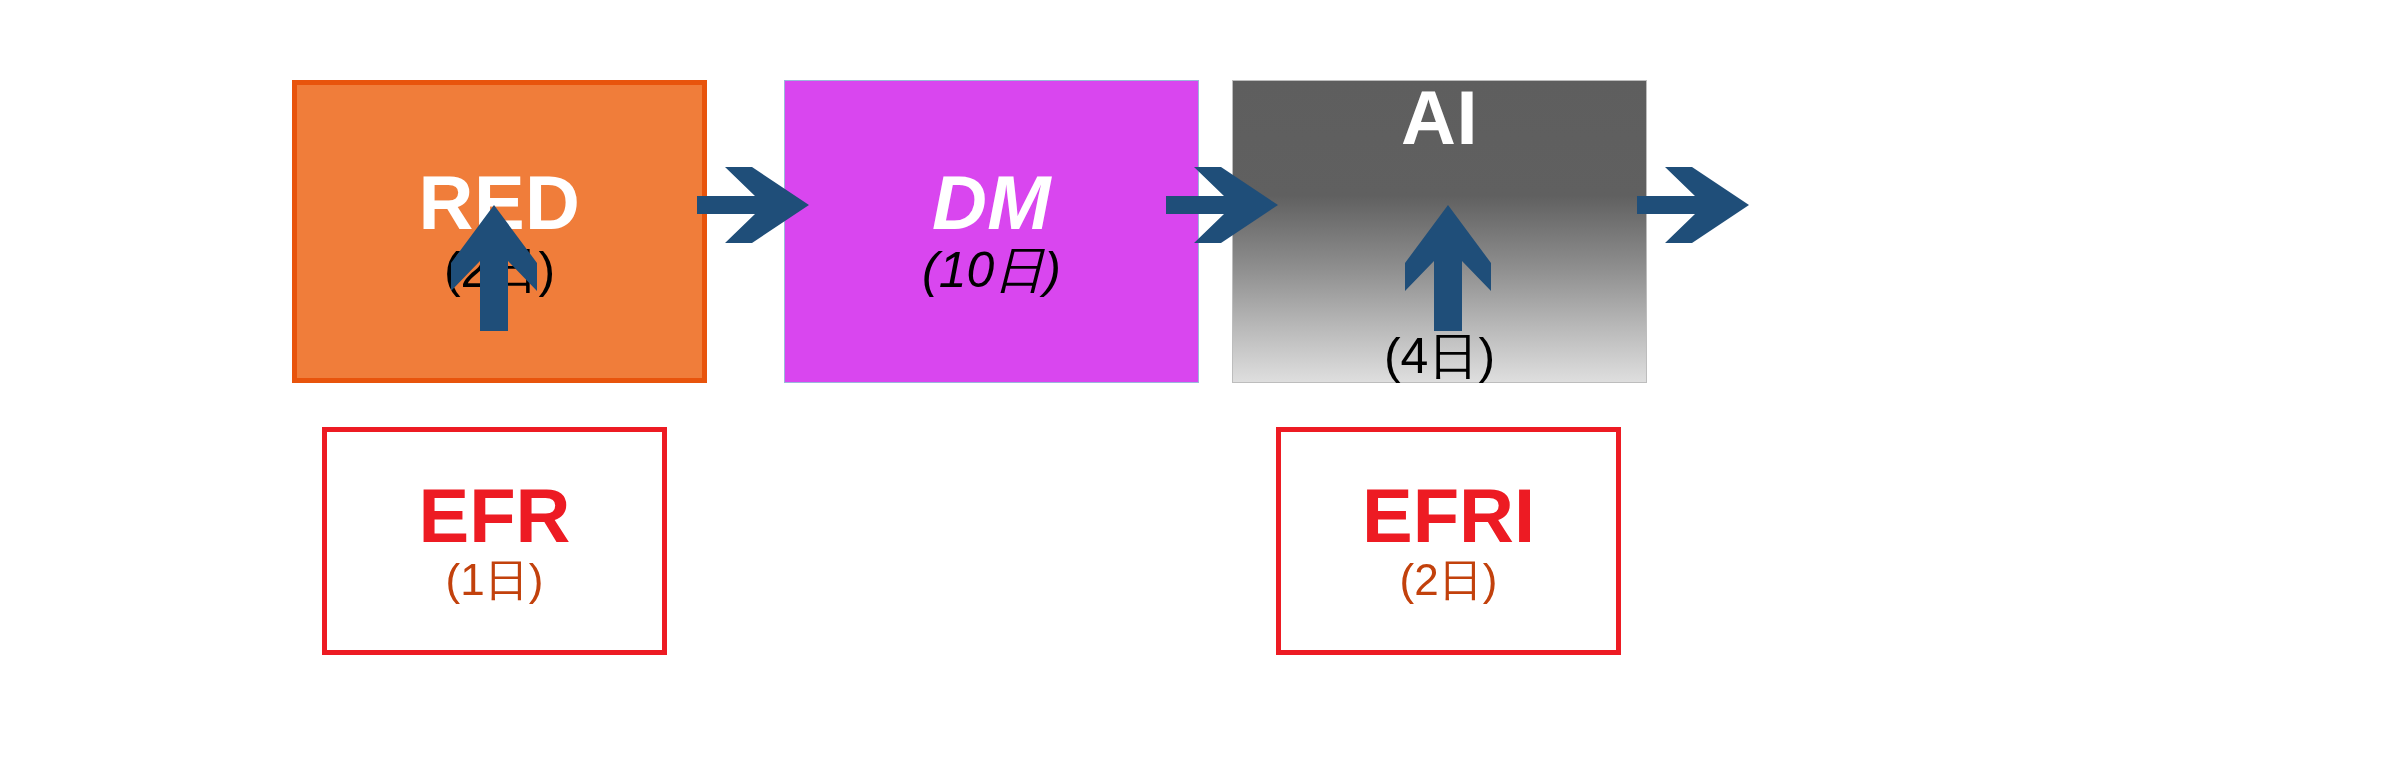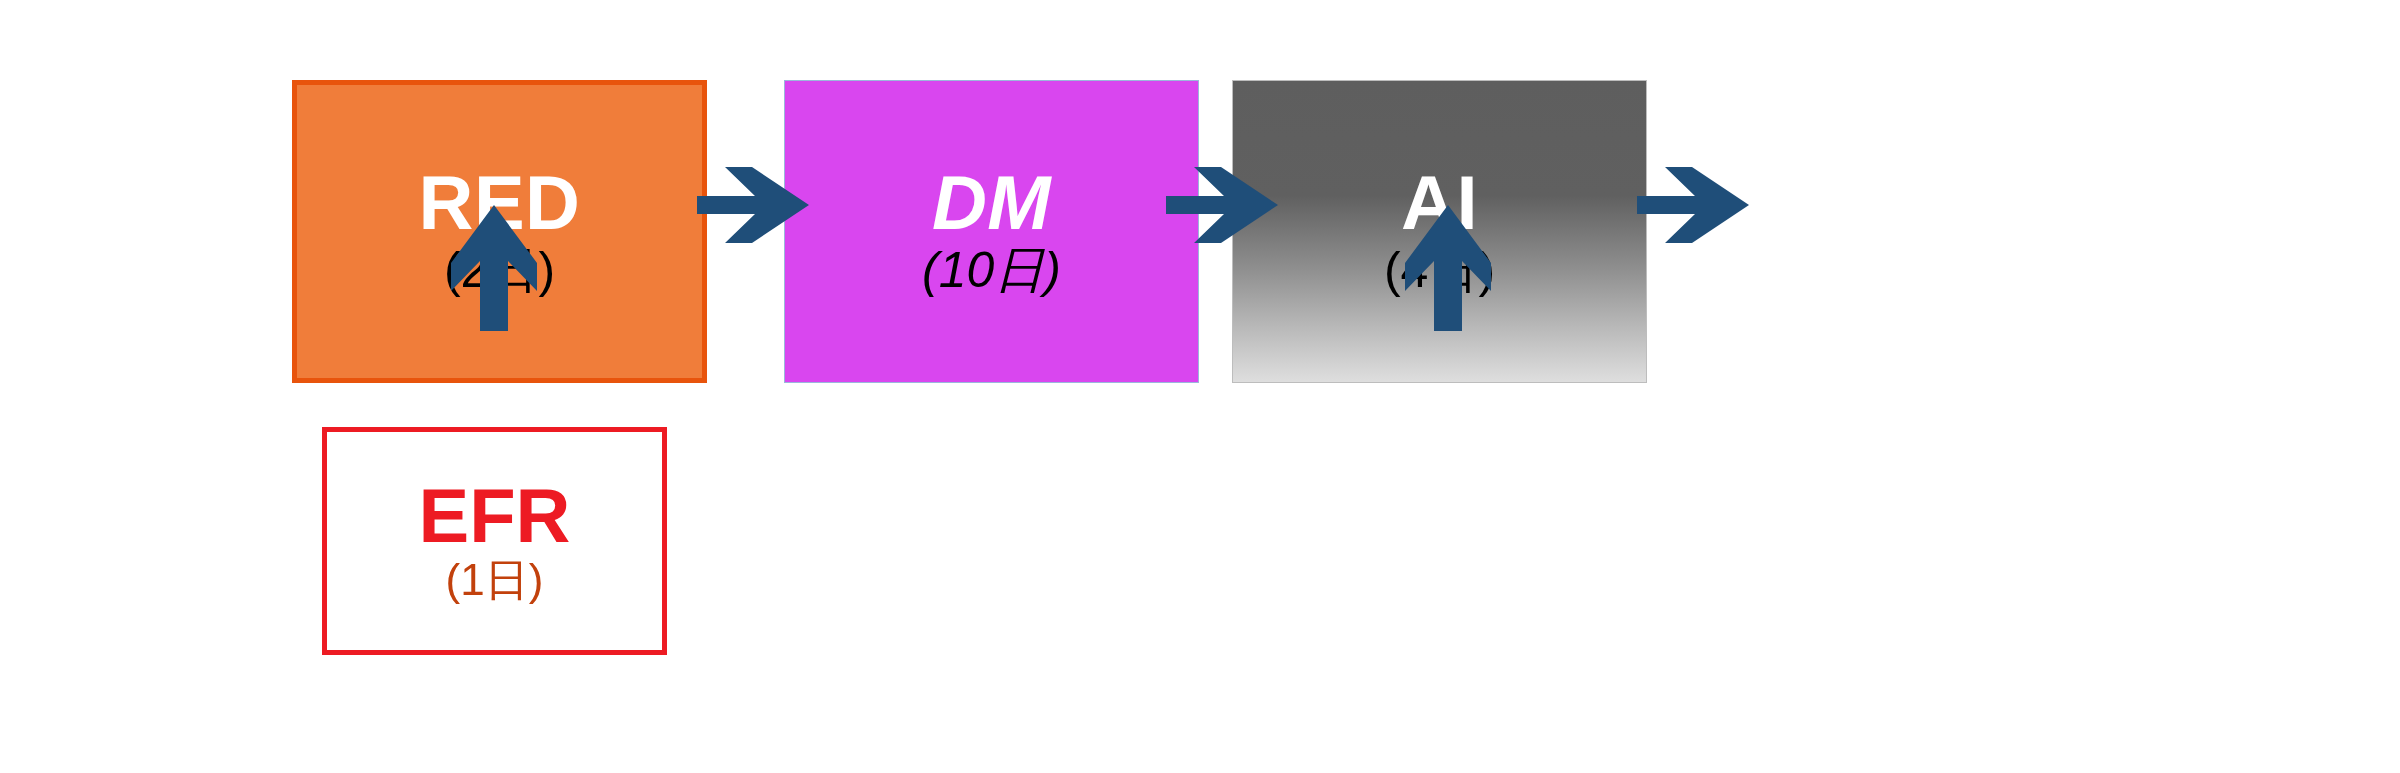--- a/index.html
+++ b/index.html
@@ -61,20 +61,21 @@
     border: 1px solid #9BB7DC;
     font-style: italic;
   }
   .stage-ai {
     left: 1232px;
     width: 415px;
     background: linear-gradient(to bottom,
         #5E5E5E 0%, #606060 38%, #8E8E8E 62%,
         #B9B9B9 82%, #D6D6D6 96%, #DEDEDE 100%);
     border: 1px solid #bdbdbd;
+    justify-content: space-between;
   }
   .stage-owsi {
     left: 1692px;
     width: 414px;
     background: linear-gradient(to bottom,
         #B8860B 0%, #BC8A0D 50%, #C89B2E 64%,
         #D9BC72 80%, #EBD9AC 92%, #F6EDD6 100%);
     border: 1px solid #d8bd7e;
   }
 
@@ -152,20 +153,24 @@
     <div class="title">AI</div>
     <div class="dur">(4日)</div>
   </div>
 
 
   <div class="subbox sub-efr">
     <div class="title">EFR</div>
     <div class="dur">(1日)</div>
   </div>
 
+  <div class="subbox sub-efri">
+    <div class="title">EFRI</div>
+    <div class="dur">(2日)</div>
+  </div>
 
   <div class="arrow-right a1">
     <svg viewBox="0 0 118 82" preserveAspectRatio="none">
       <path d="M0,32 L58,32 L58,32 L28,3 L55,3 L112,41 L55,79 L28,79 L58,50 L0,50 Z" fill="#1F4E79"></path>
     </svg>
   </div>
 
   <div class="arrow-right a2">
     <svg viewBox="0 0 118 82" preserveAspectRatio="none">
       <path d="M0,32 L58,32 L58,32 L28,3 L55,3 L112,41 L55,79 L28,79 L58,50 L0,50 Z" fill="#1F4E79"></path>

